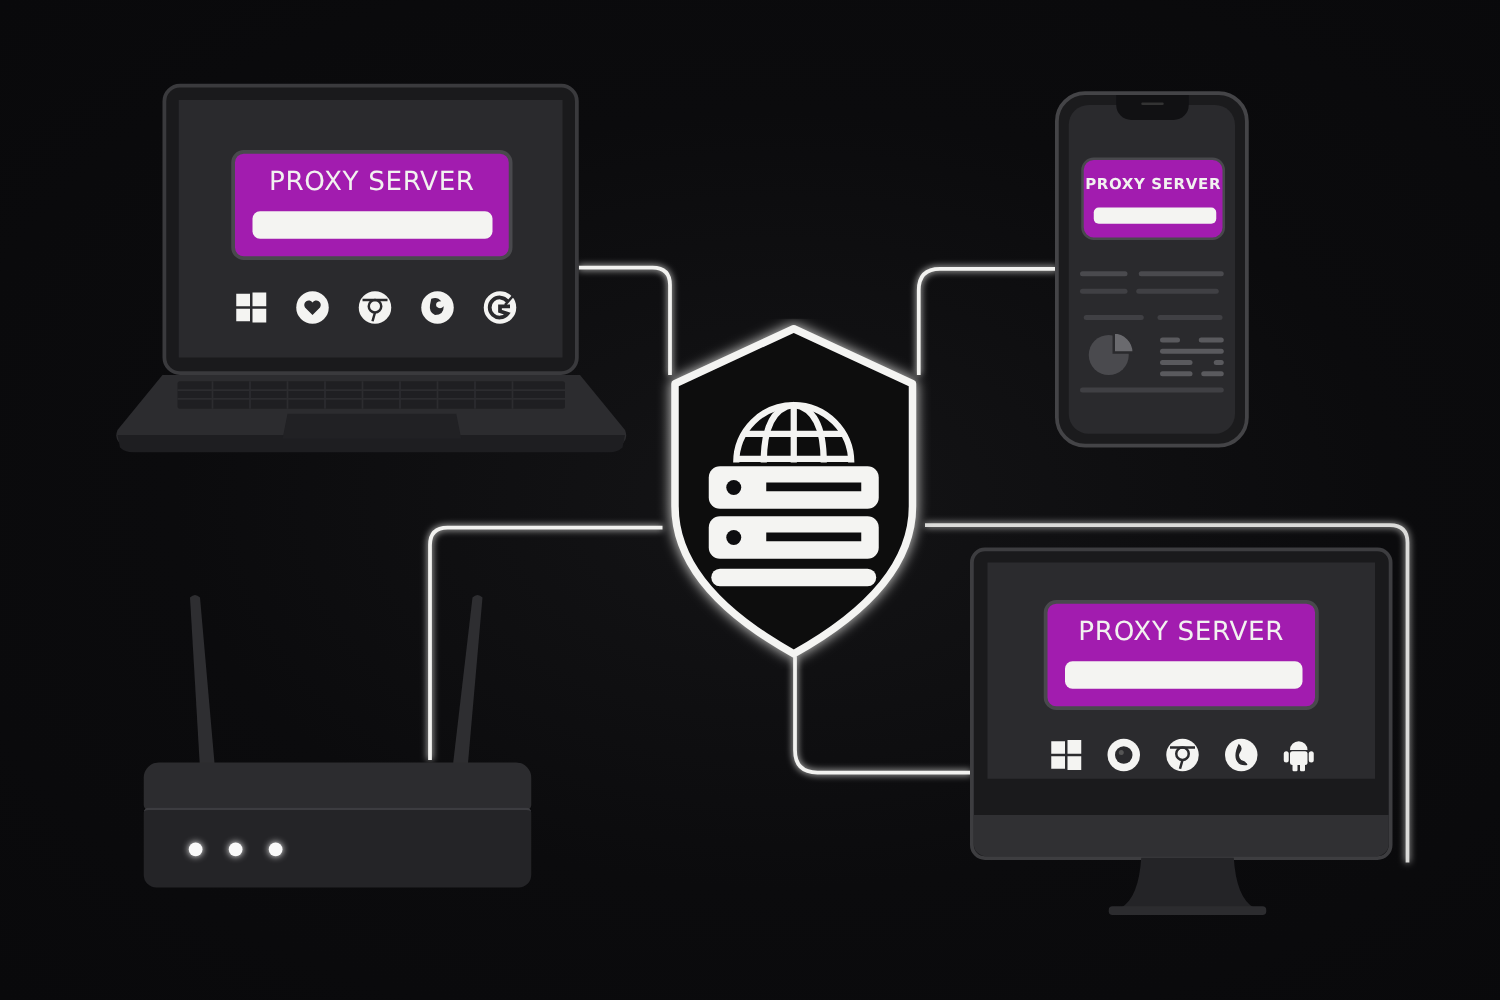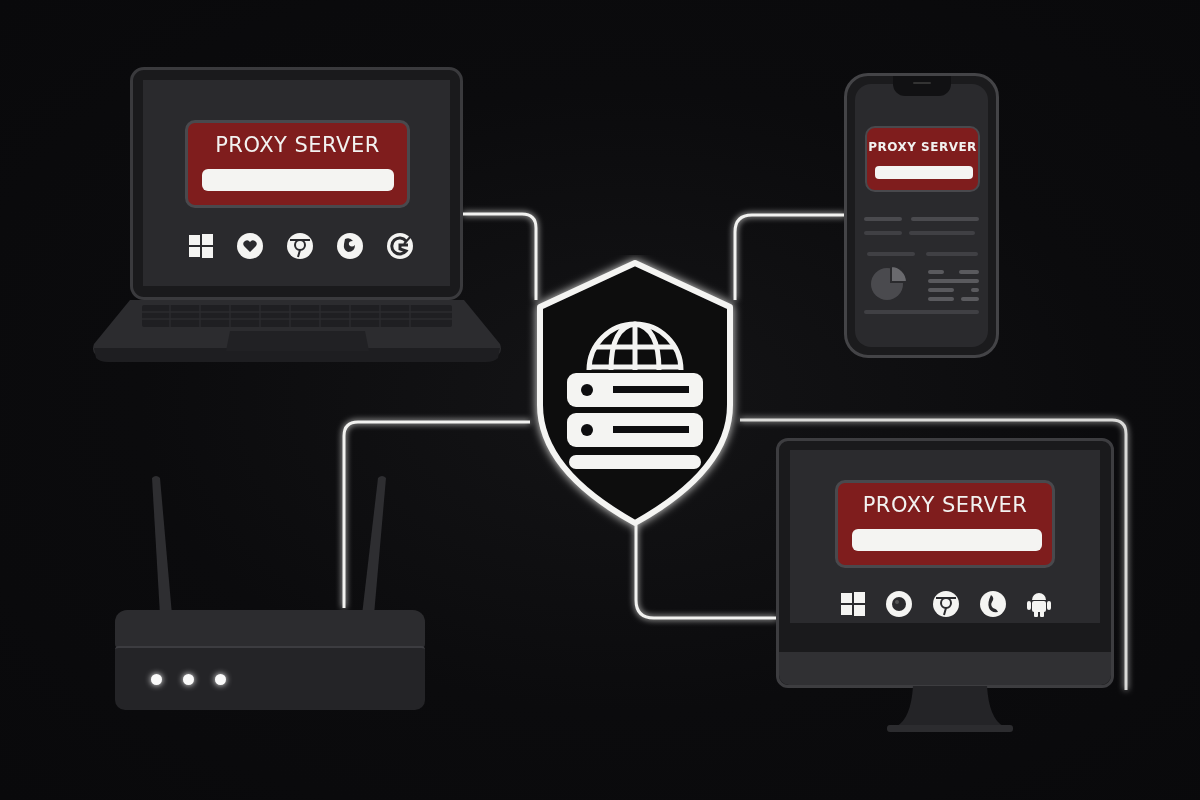--- a/index.html
+++ b/index.html
@@ -4,21 +4,21 @@
 <style>
   html,body{margin:0;padding:0;background:#0b0b0d;}
   body{width:1200px;height:800px;position:relative;overflow:hidden;font-family:"DejaVu Sans","Liberation Sans",sans-serif;}
   .bg{position:absolute;inset:0;background:radial-gradient(ellipse at 52% 50%, #141416 0%, #0b0b0d 55%, #09090b 100%);}
   svg.lines{position:absolute;left:0;top:0;width:1200px;height:800px;}
   .abs{position:absolute;}
   
   .laptop-lid{left:130px;top:67px;width:333px;height:233px;background:#1a1a1c;border:3px solid #3a3a3d;border-radius:14px;box-sizing:border-box;}
   .laptop-screen{left:143px;top:80px;width:307px;height:206px;background:#2a2a2d;}
   .laptop-base{left:90px;top:300px;width:414px;height:62px;}
-  .proxy-box{position:absolute;border:3px solid #49494d;border-radius:10px;background:#7f1d1d;box-sizing:border-box;}
+  .proxy-box{position:absolute;border:3px solid #49494d;border-radius:10px;background:#a21caf;box-sizing:border-box;}
   .proxy-title{position:absolute;left:0;right:0;text-align:center;color:#f2f2f0;letter-spacing:.5px;}
   .proxy-bar{position:absolute;background:#f4f4f2;border-radius:6px;}
   .icons{position:absolute;display:flex;align-items:center;}
   .icons svg{display:block;}
   
   .phone{left:844px;top:73px;width:155px;height:285px;background:#1b1b1d;border:3px solid #444447;border-radius:24px;box-sizing:border-box;}
   .phone-screen{left:855px;top:84px;width:133px;height:263px;background:#2a2a2d;border-radius:16px;}
   .notch{left:893px;top:76px;width:58px;height:20px;background:#111113;border-radius:0 0 12px 12px;}
   .bar{position:absolute;height:4px;background:#4a4a4e;border-radius:2px;}
   

